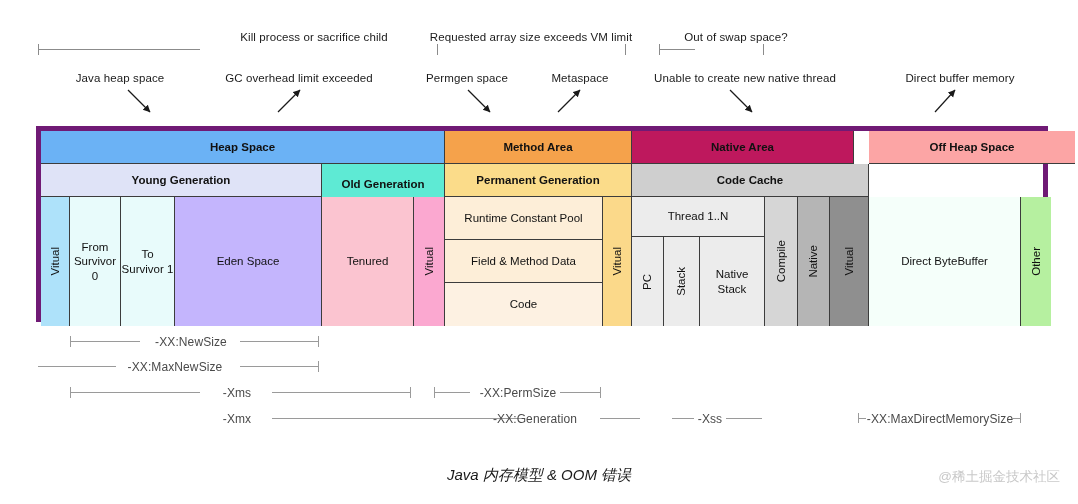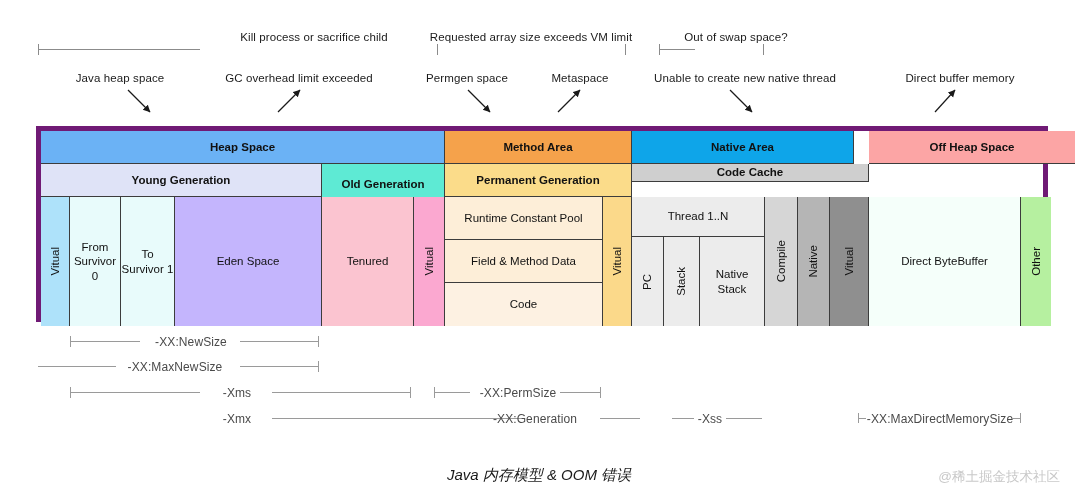--- a/index.html
+++ b/index.html
@@ -110,27 +110,27 @@
     <line x1="468" y1="90" x2="490" y2="112" stroke="#1a1a1a" stroke-width="1.2" marker-end="url(#ah)"></line>
     <line x1="558" y1="112" x2="580" y2="90" stroke="#1a1a1a" stroke-width="1.2" marker-end="url(#ah)"></line>
     <line x1="730" y1="90" x2="752" y2="112" stroke="#1a1a1a" stroke-width="1.2" marker-end="url(#ah)"></line>
     <line x1="935" y1="112" x2="955" y2="90" stroke="#1a1a1a" stroke-width="1.2" marker-end="url(#ah)"></line>
   </svg>
 
   <div class="abs" style="left:36px;top:126px;width:1012px;height:196px;border:5px solid #701a75;">
 
     <div class="cell hdr" style="left:0px;top:0px;width:404px;height:33px;background:#6bb2f5;border-right:1px solid #3c3c3c;border-bottom:1px solid #3c3c3c;">Heap Space</div>
     <div class="cell hdr" style="left:404px;top:0px;width:187px;height:33px;background:#f5a24b;border-right:1px solid #3c3c3c;border-bottom:1px solid #3c3c3c;">Method Area</div>
-    <div class="cell hdr" style="left:591px;top:0px;width:222px;height:33px;background:#0ea5e9;border-right:1px solid #3c3c3c;border-bottom:1px solid #3c3c3c;">Native Area</div>
+    <div class="cell hdr" style="left:591px;top:0px;width:222px;height:33px;background:#be185d;border-right:1px solid #3c3c3c;border-bottom:1px solid #3c3c3c;">Native Area</div>
     <div class="cell hdr" style="left:828px;top:0px;width:206px;height:33px;background:#fca5a5;border-bottom:1px solid #3c3c3c;">Off Heap Space</div>
 
     <div class="cell hdr" style="left:0px;top:33px;width:281px;height:33px;background:#dfe3f7;border-right:1px solid #3c3c3c;border-bottom:1px solid #3c3c3c;">Young Generation</div>
     <div class="cell hdr" style="left:281px;top:33px;width:123px;height:41px;background:#5eead4;border-right:1px solid #3c3c3c;border-bottom:1px solid #3c3c3c;">Old Generation</div>
     <div class="cell hdr" style="left:404px;top:33px;width:187px;height:33px;background:#fbdc8a;border-right:1px solid #3c3c3c;border-bottom:1px solid #3c3c3c;">Permanent Generation</div>
-    <div class="cell hdr" style="left:591px;top:33px;width:237px;height:18px;background:#cfcfcf;border-right:1px solid #3c3c3c;border-bottom:1px solid #3c3c3c;">Code Cache</div>
+    <div class="cell hdr" style="left:591px;top:33px;width:237px;height:33px;background:#cfcfcf;border-right:1px solid #3c3c3c;border-bottom:1px solid #3c3c3c;">Code Cache</div>
 
     <div class="cell" style="left:0px;top:66px;width:29px;height:129px;background:#aee2fa;border-right:1px solid #3c3c3c;">
       <span class="vert">Vitual</span>
     </div>
     <div class="cell" style="left:29px;top:66px;width:51px;height:129px;background:#e8fbfb;border-right:1px solid #3c3c3c;">From
 Survivor 0</div>
     <div class="cell" style="left:80px;top:66px;width:54px;height:129px;background:#e8fbfb;border-right:1px solid #3c3c3c;text-align:center;">To
 Survivor 1</div>
     <div class="cell" style="left:134px;top:66px;width:147px;height:129px;background:#c4b5fd;border-right:1px solid #3c3c3c;text-align:right;">Eden Space</div>
     <div class="cell" style="left:281px;top:66px;width:92px;height:129px;background:#fbc4d0;border-right:1px solid #3c3c3c;">Tenured</div>

